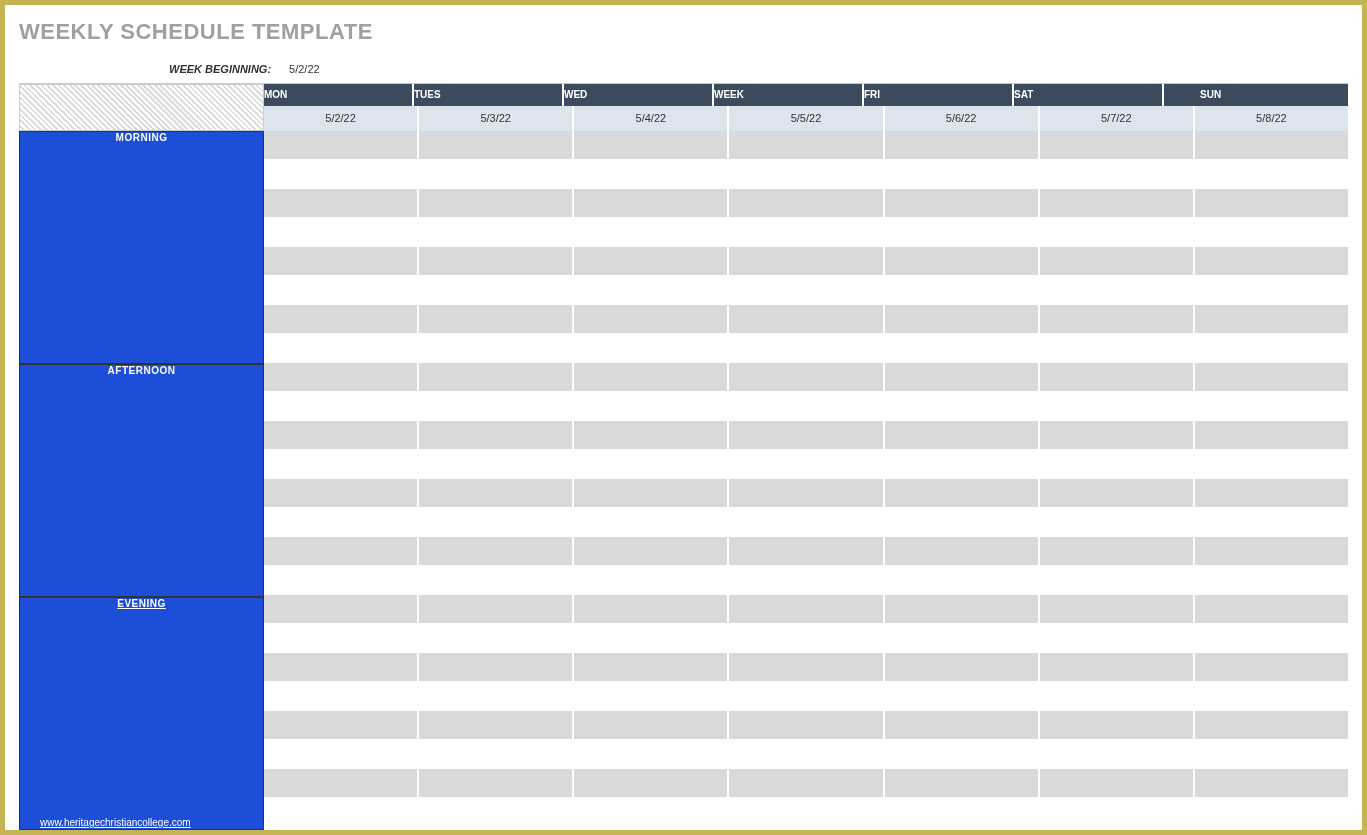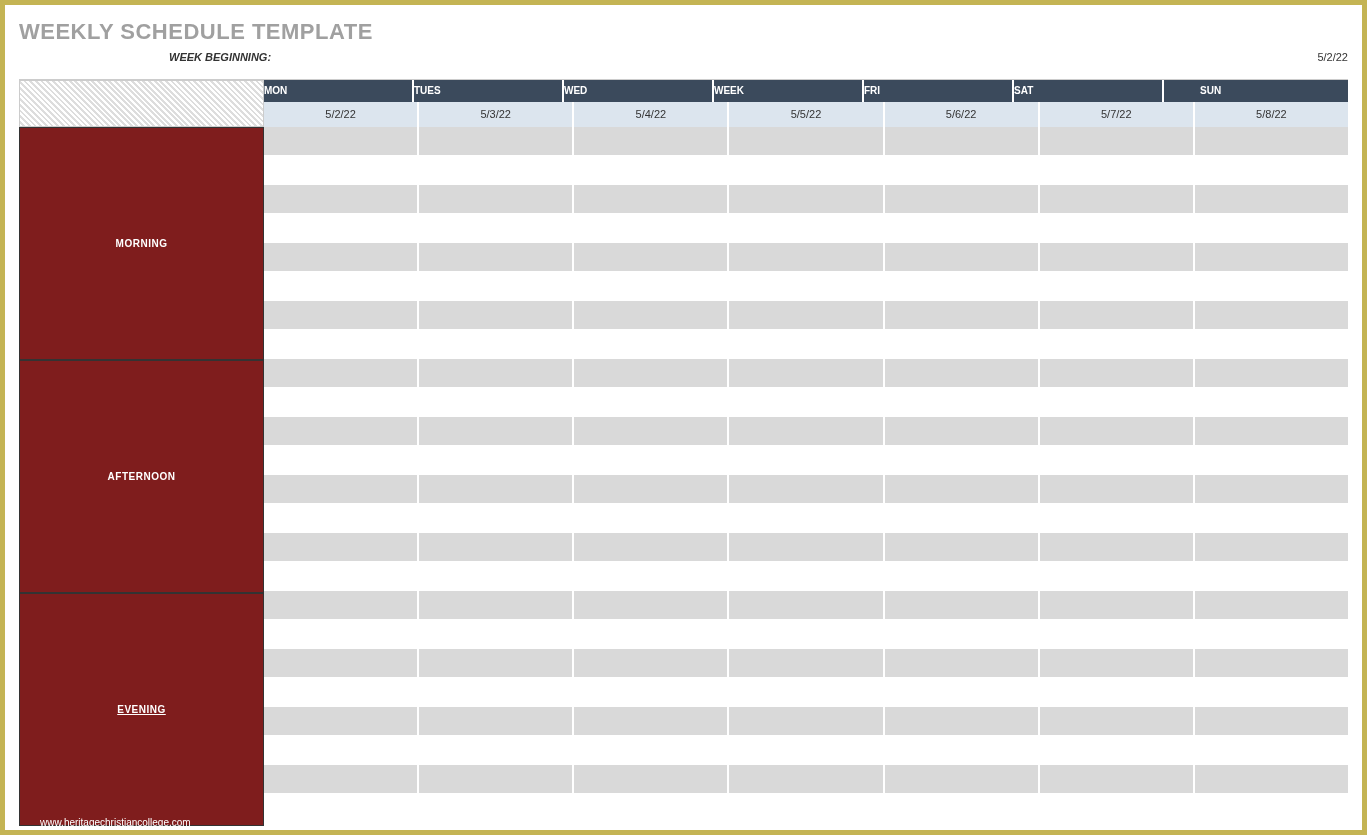--- a/index.html
+++ b/index.html
@@ -12,29 +12,28 @@
     position: relative;
   }
   .container {
     padding: 14px 14px 0 14px;
   }
   .title {
     font-size: 22px;
     font-weight: bold;
     color: #a0a0a0;
     letter-spacing: 0.5px;
-    margin-bottom: 6px;
+    margin-bottom: 18px;
   }
   .week-row {
     display: flex;
     align-items: center;
-    margin-bottom: 16px;
+    margin-bottom: 8px;
     font-size: 11px;
     padding-left: 150px;
-    justify-content: space-between;
   }
   .week-label {
     font-style: italic;
     font-weight: bold;
     color: #333;
     margin-right: 18px;
   }
   .week-value {
     color: #333;
   }
@@ -53,24 +52,23 @@
     background: repeating-linear-gradient(
       45deg,
       #fff,
       #fff 2px,
       #ddd 2px,
       #ddd 4px
     );
     border: 1px solid #ccc;
   }
   .period-block {
-    background: #7f1d1d;
+    background: #1d4ed8;
     color: #fff;
     display: flex;
-    align-items: center;
     justify-content: center;
     font-size: 10px;
     font-weight: bold;
     letter-spacing: 0.5px;
     border: 1px solid #333;
     position: relative;
   }
   .period-block.morning { height: 233px; }
   .period-block.afternoon { height: 233px; }
   .period-block.evening { height: 233px; text-decoration: underline; }

